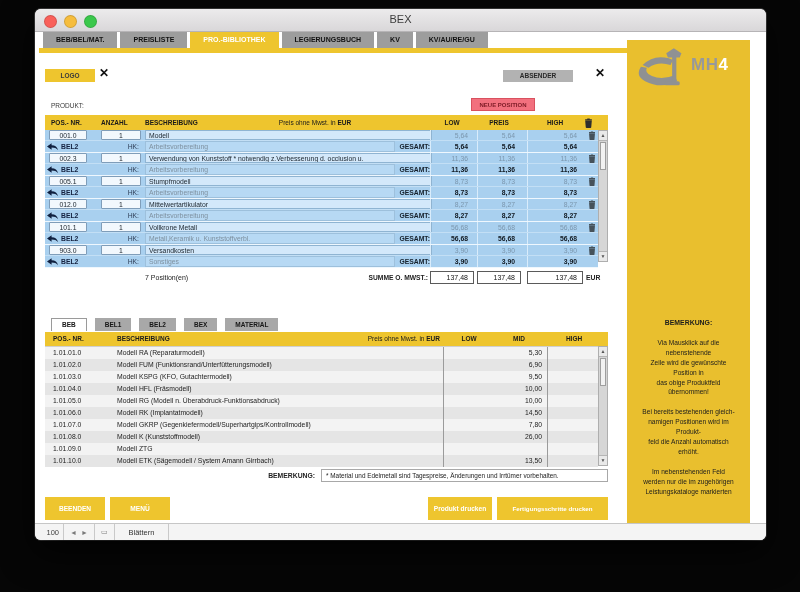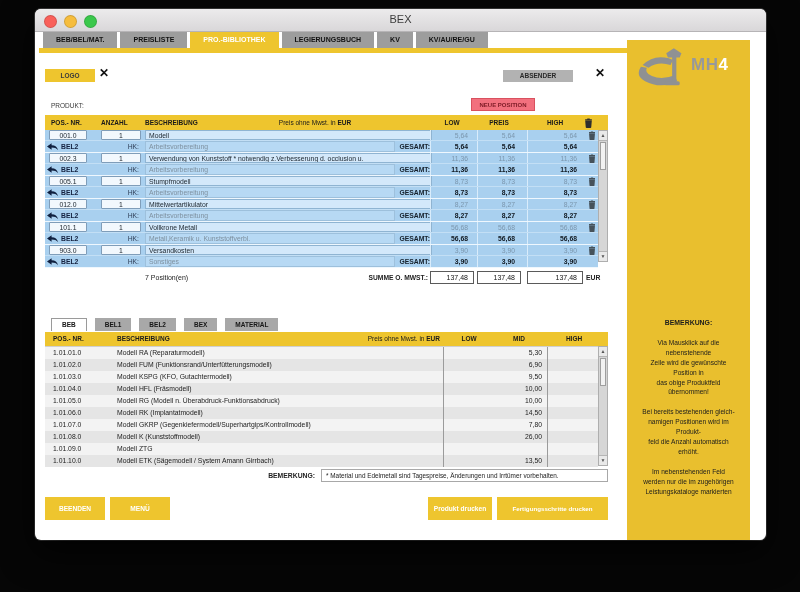--- a/index.html
+++ b/index.html
@@ -487,14 +487,25 @@
   </div>
 
   <div class="bem-label">BEMERKUNG:</div>
   <div class="bem-input">* Material und Edelmetall sind Tagespreise, Änderungen und Irrtümer vorbehalten.</div>
 
   <div class="btn-y b-beenden">BEENDEN</div>
   <div class="btn-y b-menu">MENÜ</div>
   <div class="btn-y b-produkt">Produkt  drucken</div>
   <div class="btn-y b-fertigung">Fertigungsschritte drucken</div>
 
+  <div class="statusbar">
+    <div class="sb-seg sb-zoom">100</div>
+    <div class="sb-seg">
+      <span class="sb-ico">◄</span>
+      <span class="sb-ico">►</span>
+    </div>
+    <div class="sb-seg">
+      <span class="sb-ico">▭</span>
+    </div>
+    <div class="sb-seg sb-mode">Blättern</div>
+  </div>
 
 </div>
 
 </body></html>

